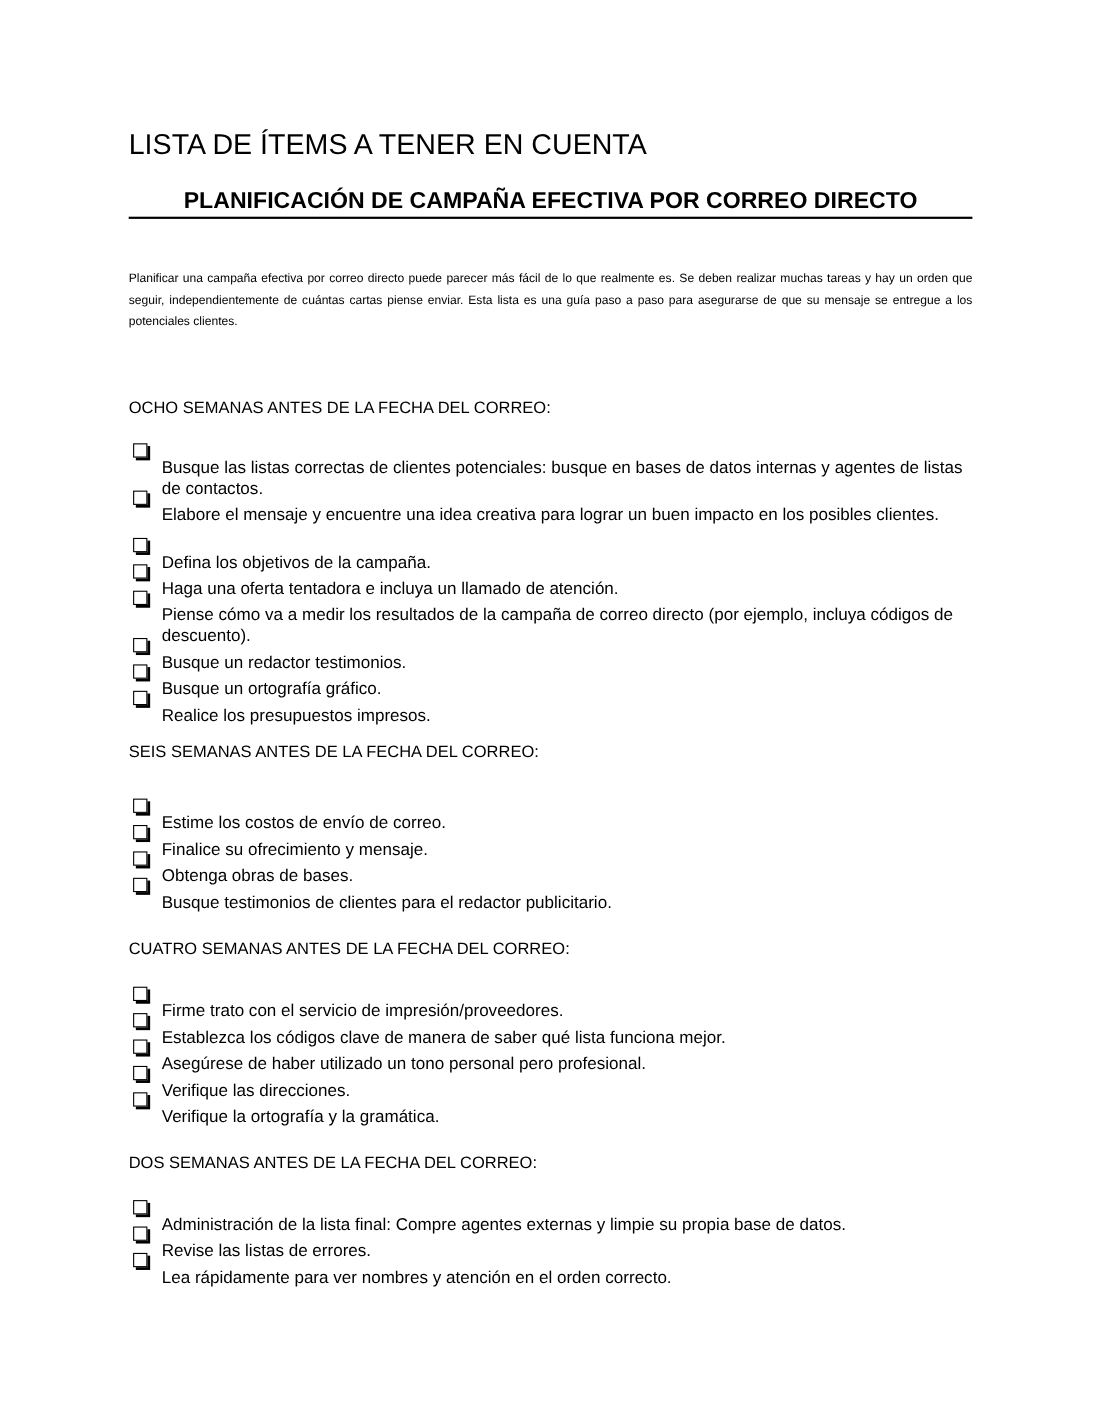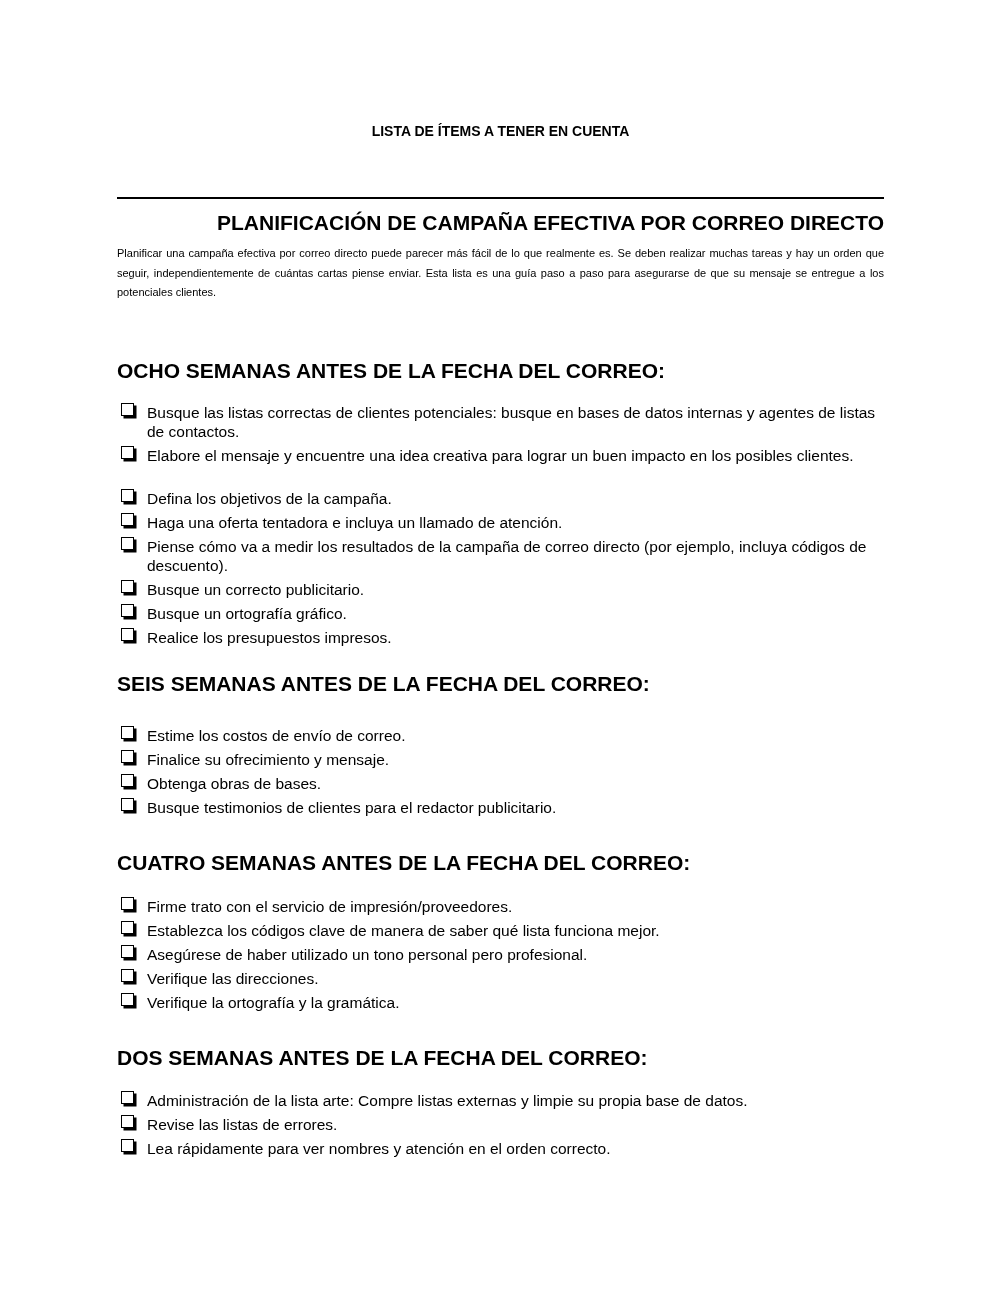--- a/index.html
+++ b/index.html
@@ -19,36 +19,34 @@
       position: absolute;
       left: 117px;
       top: 0;
       width: 767px;
     }
     .title-1 {
       position: absolute;
       top: 118px;
       left: 0;
       width: 767px;
-      text-align: center;
-      font-weight: bold;
-      font-size: 14px;
+      font-weight: normal;
+      font-size: 26px;
       letter-spacing: 0px;
       line-height: 26px;
     }
     .title-2 {
       position: absolute;
       top: 170px;
       left: 0;
       width: 767px;
-      text-align: right;
+      text-align: center;
       font-weight: bold;
       font-size: 21px;
       line-height: 26px;
-      margin-top: 40px;
     }
     .title-rule {
       position: absolute;
       top: 197px;
       left: 0;
       width: 767px;
       height: 0;
       border-top: 2px solid #000;
     }
     .intro {
@@ -56,22 +54,22 @@
       top: 244px;
       left: 0;
       width: 767px;
       font-size: 11px;
       line-height: 19.6px;
       text-align: justify;
     }
     .section-heading {
       position: absolute;
       left: 0;
-      font-weight: bold;
-      font-size: 21px;
+      font-weight: normal;
+      font-size: 15px;
       line-height: 19px;
       text-align: center;
     }
     .item {
       position: absolute;
       left: 0;
       width: 767px;
       font-size: 15.5px;
       line-height: 19px;
     }
@@ -81,21 +79,21 @@
       top: 0px;
       width: 11px;
       height: 11px;
       border: 1.5px solid #000;
       box-shadow: 2.5px 2.5px 0 0 #000;
       background: #fff;
     }
     .item .txt {
       position: absolute;
       left: 30px;
-      top: 0;
+      top: 13px;
       width: 737px;
     }
   </style>
 </head>
 <body>
 
 <div class="page">
   <div class="title-1">LISTA DE ÍTEMS A TENER EN CUENTA</div>
   <div class="title-2">PLANIFICACIÓN DE CAMPAÑA EFECTIVA POR CORREO DIRECTO</div>
   <div class="title-rule"></div>
@@ -119,21 +117,21 @@
   <div class="item" style="top:513px">
     <span class="cb"></span>
     <span class="txt">Haga una oferta tentadora e incluya un llamado de atención.</span>
   </div>
   <div class="item" style="top:537px">
     <span class="cb"></span>
     <span class="txt">Piense cómo va a medir los resultados de la campaña de correo directo (por ejemplo, incluya códigos de descuento).</span>
   </div>
   <div class="item" style="top:580px">
     <span class="cb"></span>
-    <span class="txt">Busque un correcto publicitario.</span>
+    <span class="txt">Busque un redactor testimonios.</span>
   </div>
   <div class="item" style="top:604px">
     <span class="cb"></span>
     <span class="txt">Busque un ortografía gráfico.</span>
   </div>
   <div class="item" style="top:628px">
     <span class="cb"></span>
     <span class="txt">Realice los presupuestos impresos.</span>
   </div>
 
@@ -176,21 +174,21 @@
   </div>
   <div class="item" style="top:993px">
     <span class="cb"></span>
     <span class="txt">Verifique la ortografía y la gramática.</span>
   </div>
 
   <div class="section-heading" style="top:1048px">DOS SEMANAS ANTES DE LA FECHA DEL CORREO:</div>
 
   <div class="item" style="top:1091px">
     <span class="cb"></span>
-    <span class="txt">Administración de la lista arte: Compre listas externas y limpie su propia base de datos.</span>
+    <span class="txt">Administración de la lista final: Compre agentes externas y limpie su propia base de datos.</span>
   </div>
   <div class="item" style="top:1115px">
     <span class="cb"></span>
     <span class="txt">Revise las listas de errores.</span>
   </div>
   <div class="item" style="top:1139px">
     <span class="cb"></span>
     <span class="txt">Lea rápidamente para ver nombres y atención en el orden correcto.</span>
   </div>
 </div>

